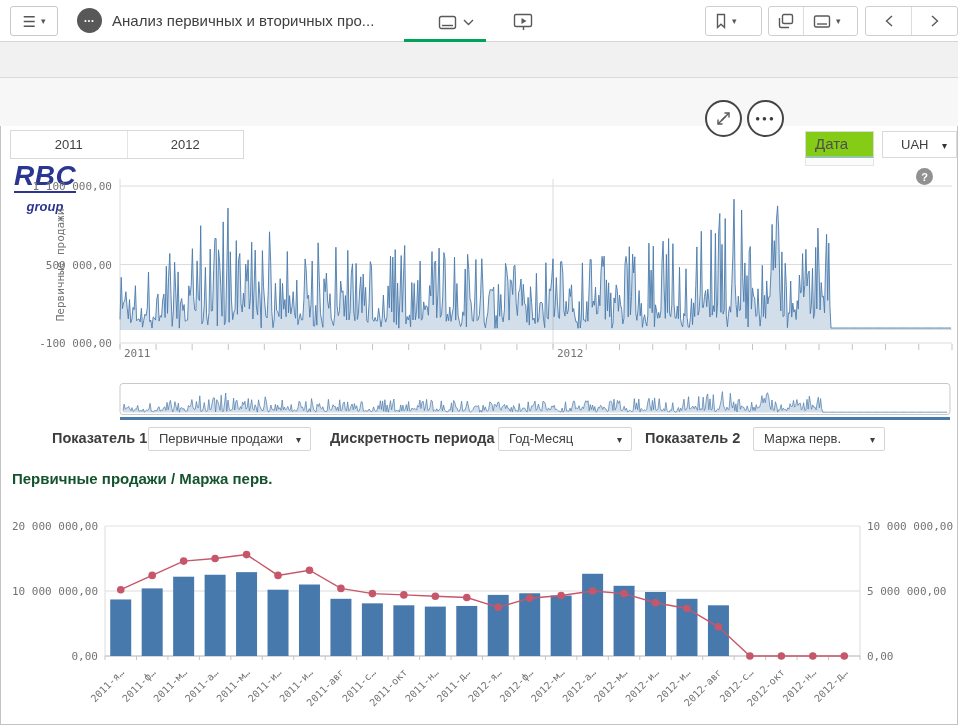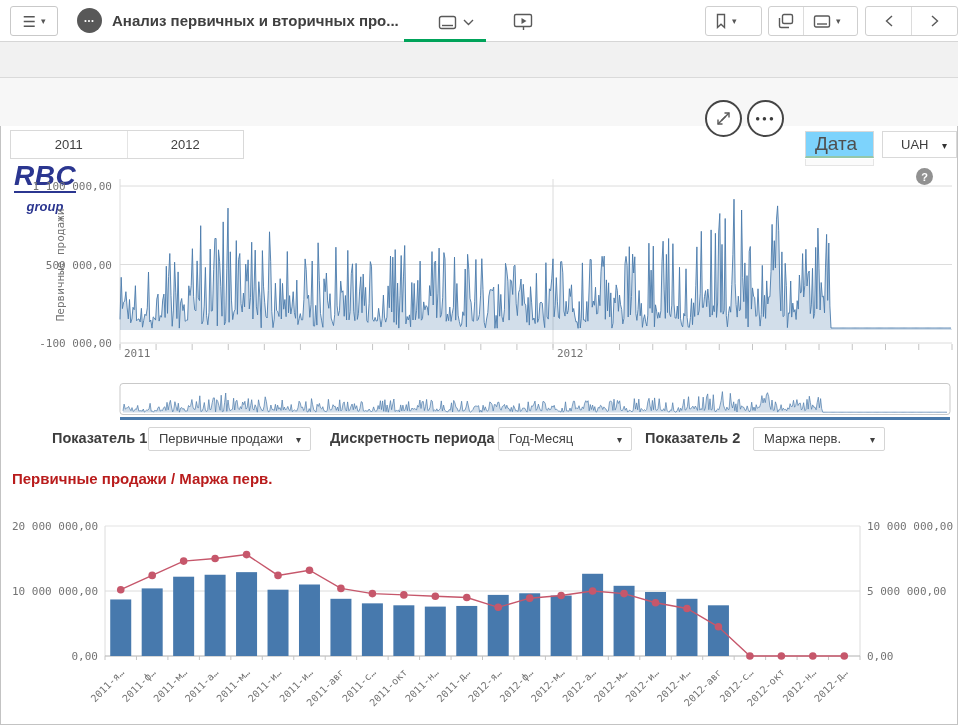--- a/index.html
+++ b/index.html
@@ -13,21 +13,21 @@
             border-bottom:1px solid #d6d6d6; }
   .menu-btn { position:absolute; left:10px; top:6px; width:48px; height:30px; border:1px solid #c9c9c9;
               border-radius:3px; display:flex; align-items:center; justify-content:center; gap:5px;
               color:#565656; background:#fff; cursor:pointer; }
   .menu-btn .bars { font-size:15px; line-height:1; }
   .caret { font-size:9px; color:#565656; line-height:1; }
   .app-dot { position:absolute; left:77px; top:8px; width:25px; height:25px; border-radius:50%;
              background:#585858; color:#fff; display:flex; align-items:center; justify-content:center;
              font-size:7px; letter-spacing:1px; }
   .app-title { position:absolute; left:112px; top:0; height:59px; line-height:42px;
-               font-size:15px; font-weight:700; color:#404040; }
+               font-size:15px; font-weight:400; color:#404040; }
   .sheet-current { position:absolute; left:430px; top:10px; width:52px; height:24px;
                    display:flex; align-items:center; justify-content:center; gap:6px; cursor:pointer; }
   .green-underline { position:absolute; left:404px; top:39px; width:82px; height:3px; background:#00a35a; }
   .present-btn { position:absolute; left:512px; top:12px; width:24px; height:20px; cursor:pointer; }
   .btn-group { position:absolute; top:6px; height:30px; border:1px solid #cfcfcf; border-radius:3px;
                background:#fff; display:flex; align-items:stretch; }
   .btn-group .gcell { display:flex; align-items:center; justify-content:center; gap:5px; padding:0 9px;
                       cursor:pointer; }
   .btn-group .gdiv { width:1px; background:#dcdcdc; }
 
@@ -59,23 +59,23 @@
   .fab-more { left:747px; color:#3c3c3c; font-size:8px; letter-spacing:2px; font-weight:bold; }
 
   
   .listbox { position:absolute; top:130px; height:29px; background:#fff; border:1px solid #d9d9d9;
              display:flex; z-index:1; }
   .listbox .cell { flex:1; border-right:1px solid #e4e4e4; text-align:center; line-height:27px;
                    font-size:13px; color:#404040; cursor:pointer; white-space:nowrap; }
   .listbox .cell:last-child { border-right:none; }
   #years-list { left:10px; width:234px; }
   #months-list { left:253px; width:532px; }
-  .date-box { position:absolute; left:805px; top:131px; width:69px; height:27px; background:#7dd3fc;
+  .date-box { position:absolute; left:805px; top:131px; width:69px; height:27px; background:#84cc16;
               border:1px solid #d9d9d9; border-bottom:2px solid #94c7a9; line-height:24px;
-              padding-left:9px; font-size:19px; color:#4f4f4f; z-index:1; cursor:text; }
+              padding-left:9px; font-size:15px; color:#4f4f4f; z-index:1; cursor:text; }
   .date-under { position:absolute; left:805px; top:159px; width:69px; height:7px; background:#fbfbfb;
                 border:1px solid #e5e5e5; border-top:none; z-index:1; }
   .uah-box { position:absolute; left:882px; top:131px; width:75px; height:27px; background:#fff;
              border:1px solid #d9d9d9; line-height:25px; padding-left:18px; font-size:13px; color:#3d3d3d;
              z-index:1; cursor:pointer; }
   .uah-box .caret { position:absolute; right:9px; top:9px; font-size:10px; color:#333; }
 
   
   svg.chart { position:absolute; left:0; }
   #main-chart-svg { top:165px; }
@@ -84,21 +84,21 @@
   svg text { font-family:"DejaVu Sans Mono", monospace; fill:#737373; }
 
   
   .ctl-label { position:absolute; top:430px; font-size:14.5px; font-weight:bold; color:#3d3d3d;text-align:right; }
   .ctl-select { position:absolute; top:427px; height:24px; background:#fff; border:1px solid #d5d5d5;
                 border-radius:2px; font-size:13px; color:#404040; line-height:22px; padding-left:10px;
                 cursor:pointer; }
   .ctl-select .caret { position:absolute; right:9px; top:7px; font-size:10px; color:#404040; }
 
   
-  .combo-title { position:absolute; left:12px; top:470px; font-size:15px; font-weight:bold; color:#b91c1c; }
+  .combo-title { position:absolute; left:12px; top:470px; font-size:15px; font-weight:bold; color:#14532d; }
   .combo-sub { position:absolute; left:12px; top:491px; font-size:12.5px; color:#848484; }
 
   .icon-stroke { stroke:#595959; fill:none; stroke-width:1.4; }
   .icon-stroke-dis { stroke:#c6c6c6; fill:none; stroke-width:1.4; }
 </style>
 </head>
 <body>
 
 <div id="app">
 

